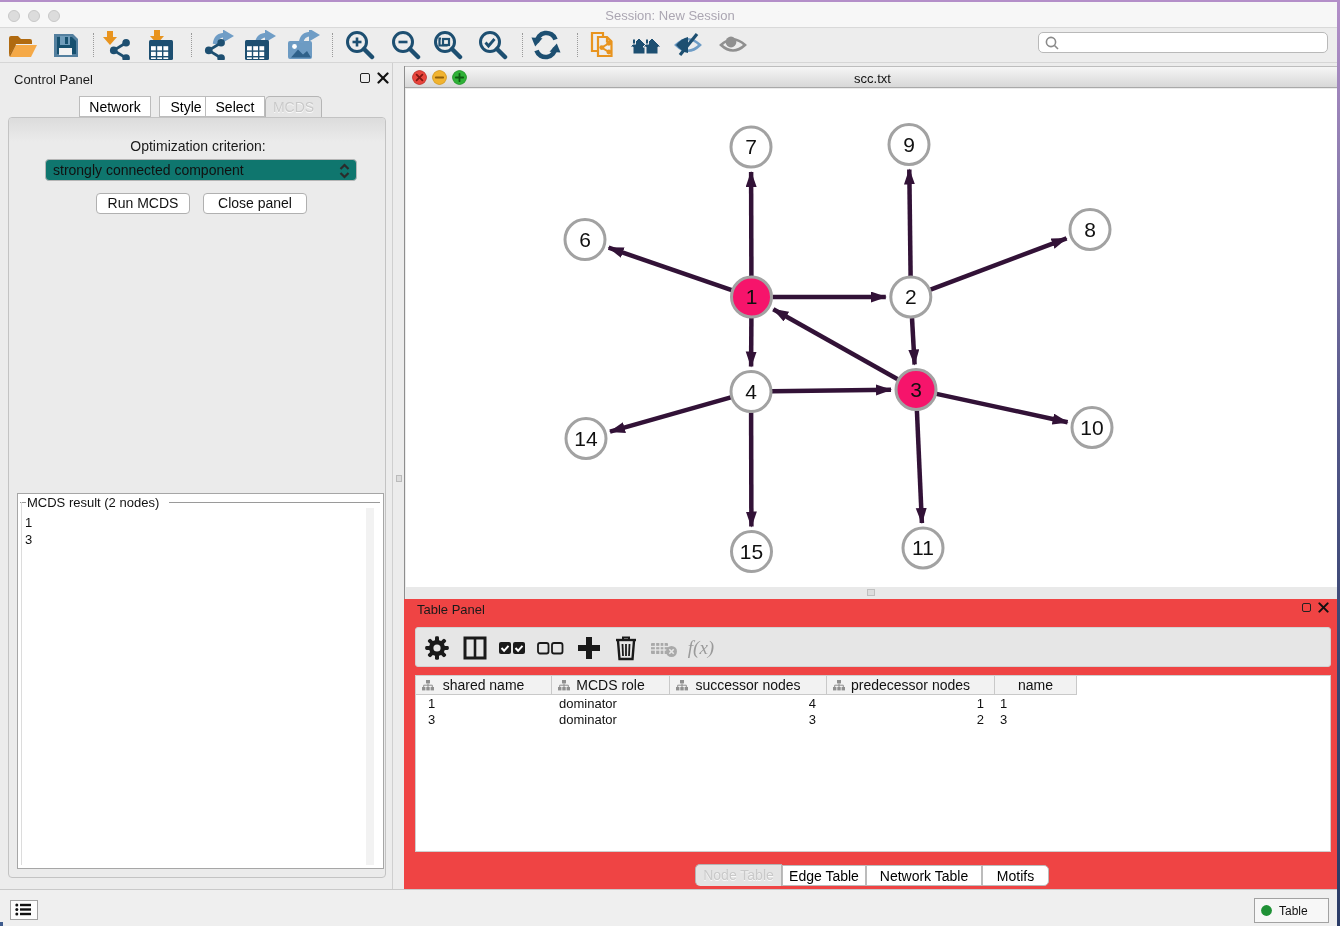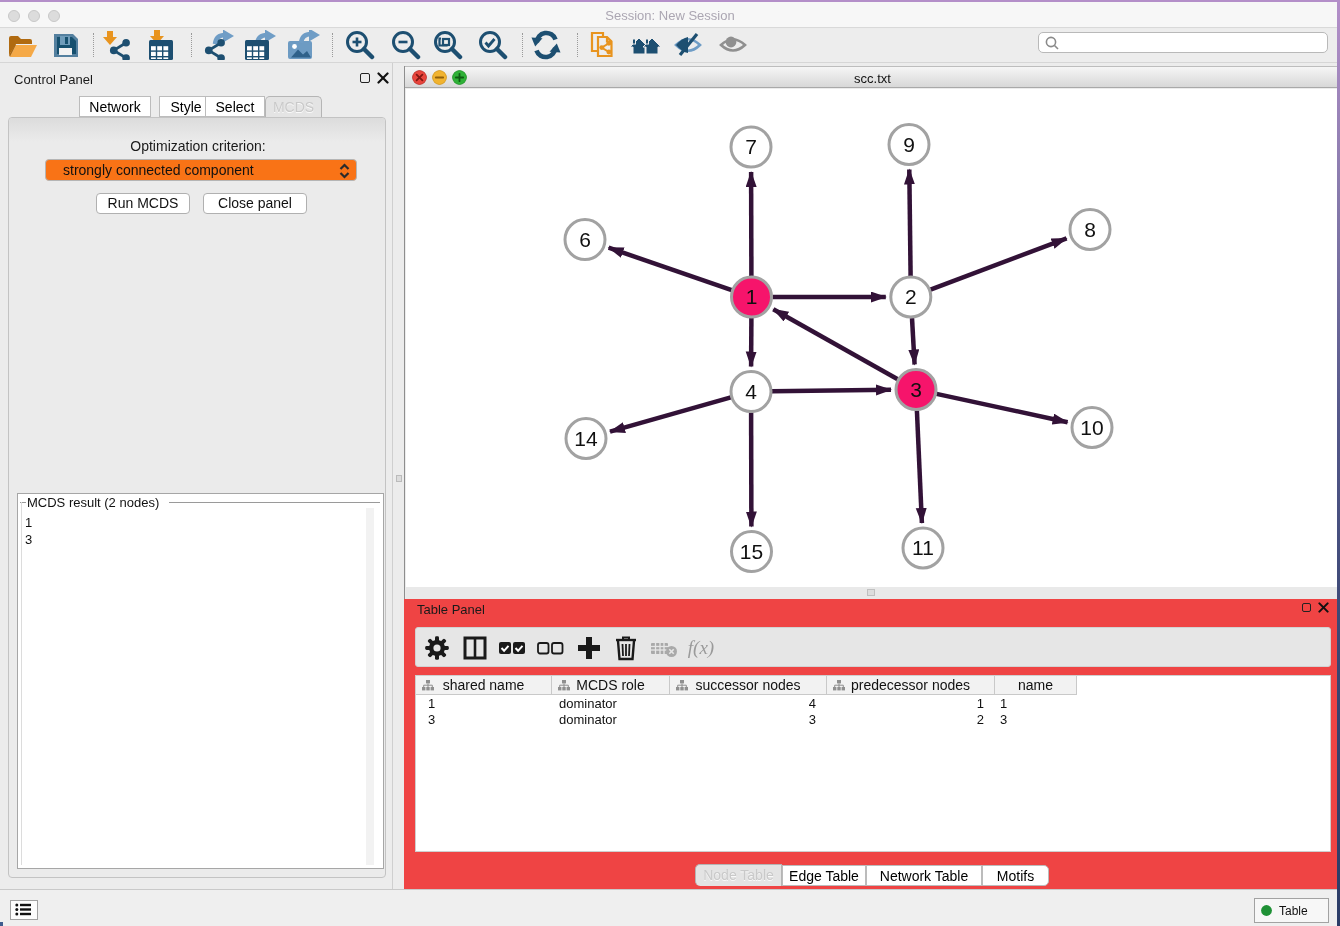--- a/index.html
+++ b/index.html
@@ -17,21 +17,21 @@
 .tbsep { position:absolute; top:4px; width:1px; height:24px; border-left:1px dotted #9a9a9a; }
 #search { position:absolute; left:1038px; top:3px; width:290px; height:21px; background:#fff; border:1px solid #b9b9b9; border-radius:5px; }
 
 #cpanel { left:0; top:63px; width:392px; height:827px; background:#ececec; }
 #cp-title { position:absolute; left:14px; top:9px; font-size:13px; color:#1a1a1a; }
 .tab { position:absolute; top:0; height:21px; background:#fff; border:1px solid #bcbcbc; text-align:center; line-height:20px; font-size:14px; }
 .tabsel { background:#e4e4e4; color:#c9c9c9; text-shadow:0 1px 0 #fafafa; border:1px solid #b5b5b5; border-bottom:none; border-radius:5px 5px 0 0; }
 #cp-box { position:absolute; left:8px; top:54px; width:378px; height:761px; background:#ebebeb; border:1px solid #c3c3c3; border-radius:4px; }
 #cp-box-top { position:absolute; left:0px; top:0px; width:376px; height:24px; background:linear-gradient(#dcdcdc,#ebebeb); border-radius:4px 4px 0 0; }
 #opt-label { position:absolute; left:0; top:20px; width:378px; text-align:center; font-size:14px; color:#1a1a1a; }
-#dropdown { position:absolute; left:36px; top:41px; width:312px; height:22px; background:#f97316; border:1px solid #b5b5b5; border-radius:4px; font-size:14px; line-height:20px; padding-left:17px; color:#111; }
+#dropdown { position:absolute; left:36px; top:41px; width:312px; height:22px; background:#0f766e; border:1px solid #b5b5b5; border-radius:4px; font-size:14px; line-height:20px; padding-left:7px; color:#111; }
 .btn { position:absolute; top:75px; height:21px; background:#fff; border:1px solid #b0b0b0; border-radius:4px; text-align:center; font-size:14px; line-height:19px; color:#111; }
 #mcds-fs { position:absolute; left:8px; top:375px; width:367px; height:376px; background:#fff; border:1px solid #a6a6a6; }
 .fsline { position:absolute; top:8px; height:1px; background:#9a9a9a; }
 #mcds-label { position:absolute; left:9px; top:1px; font-size:13px; color:#111; }
 #mcds-text { position:absolute; left:7px; top:20px; font-size:13px; color:#111; line-height:17px; }
 #mcds-scroll { position:absolute; right:9px; top:14px; bottom:3px; width:8px; background:#f2f2f2; }
 
 #vsplit { left:392px; top:63px; width:12px; height:827px; background:#ececec; border-left:1px solid #cfcfcf; }
 #vsplit-grip { position:absolute; left:3px; top:412px; width:6px; height:7px; background:#dcdcdc; border:1px solid #bbb; }
 

